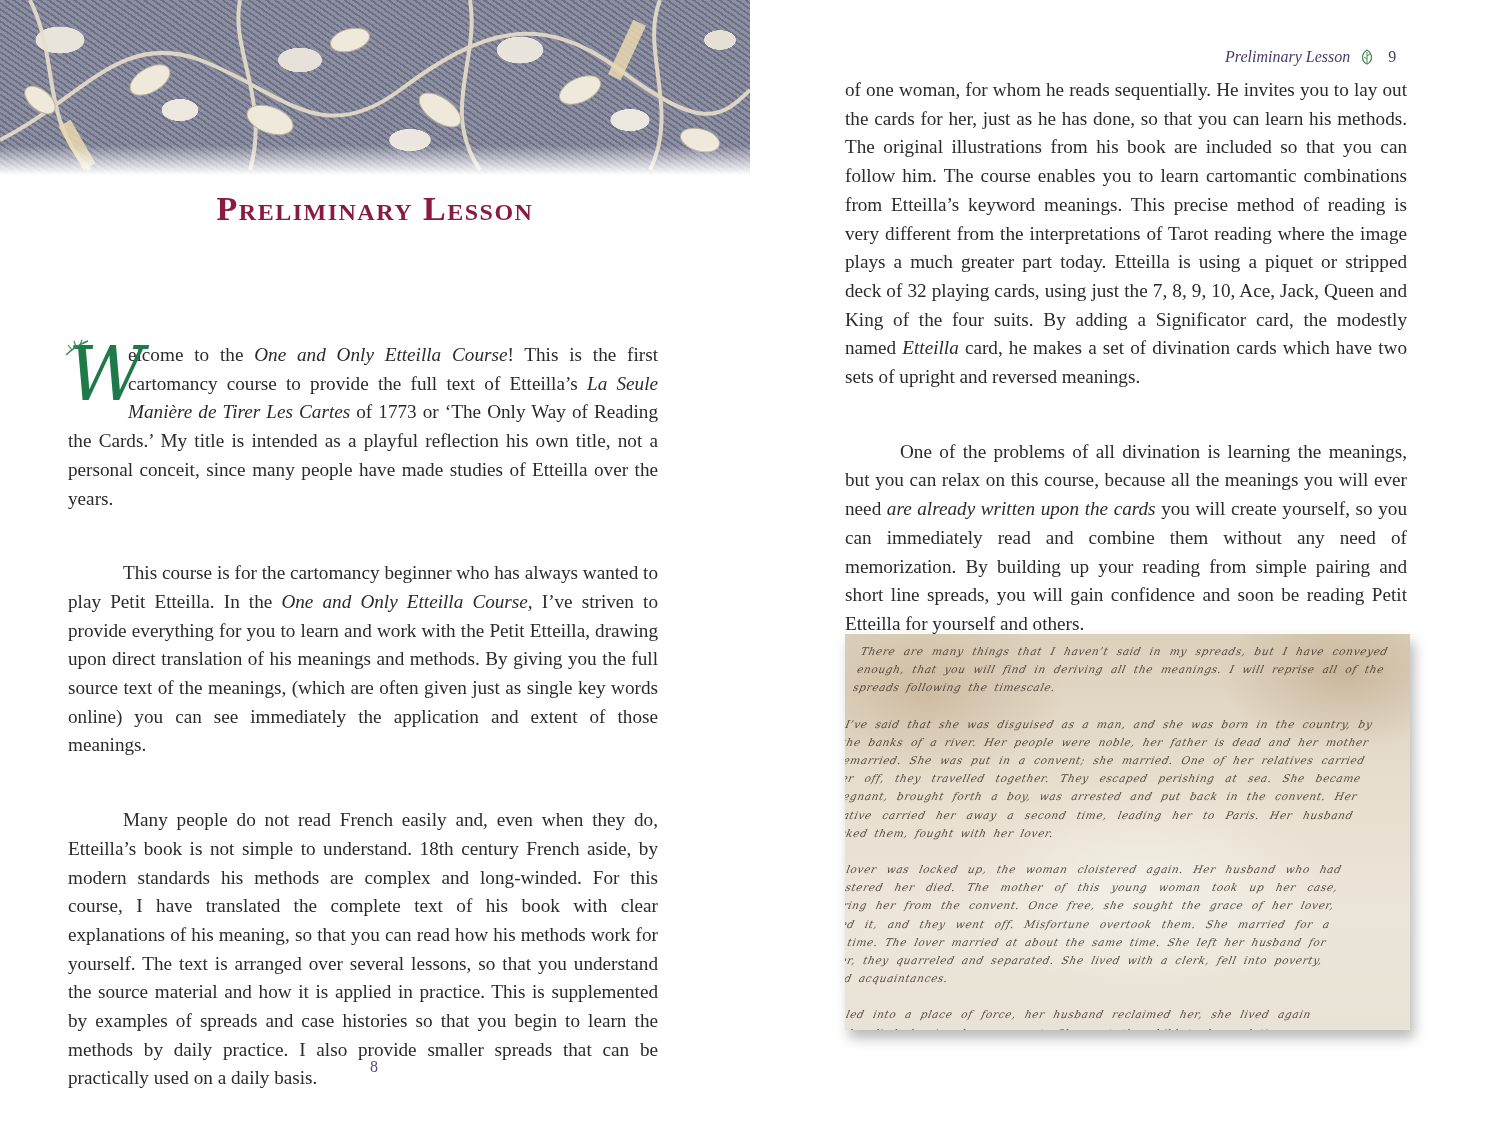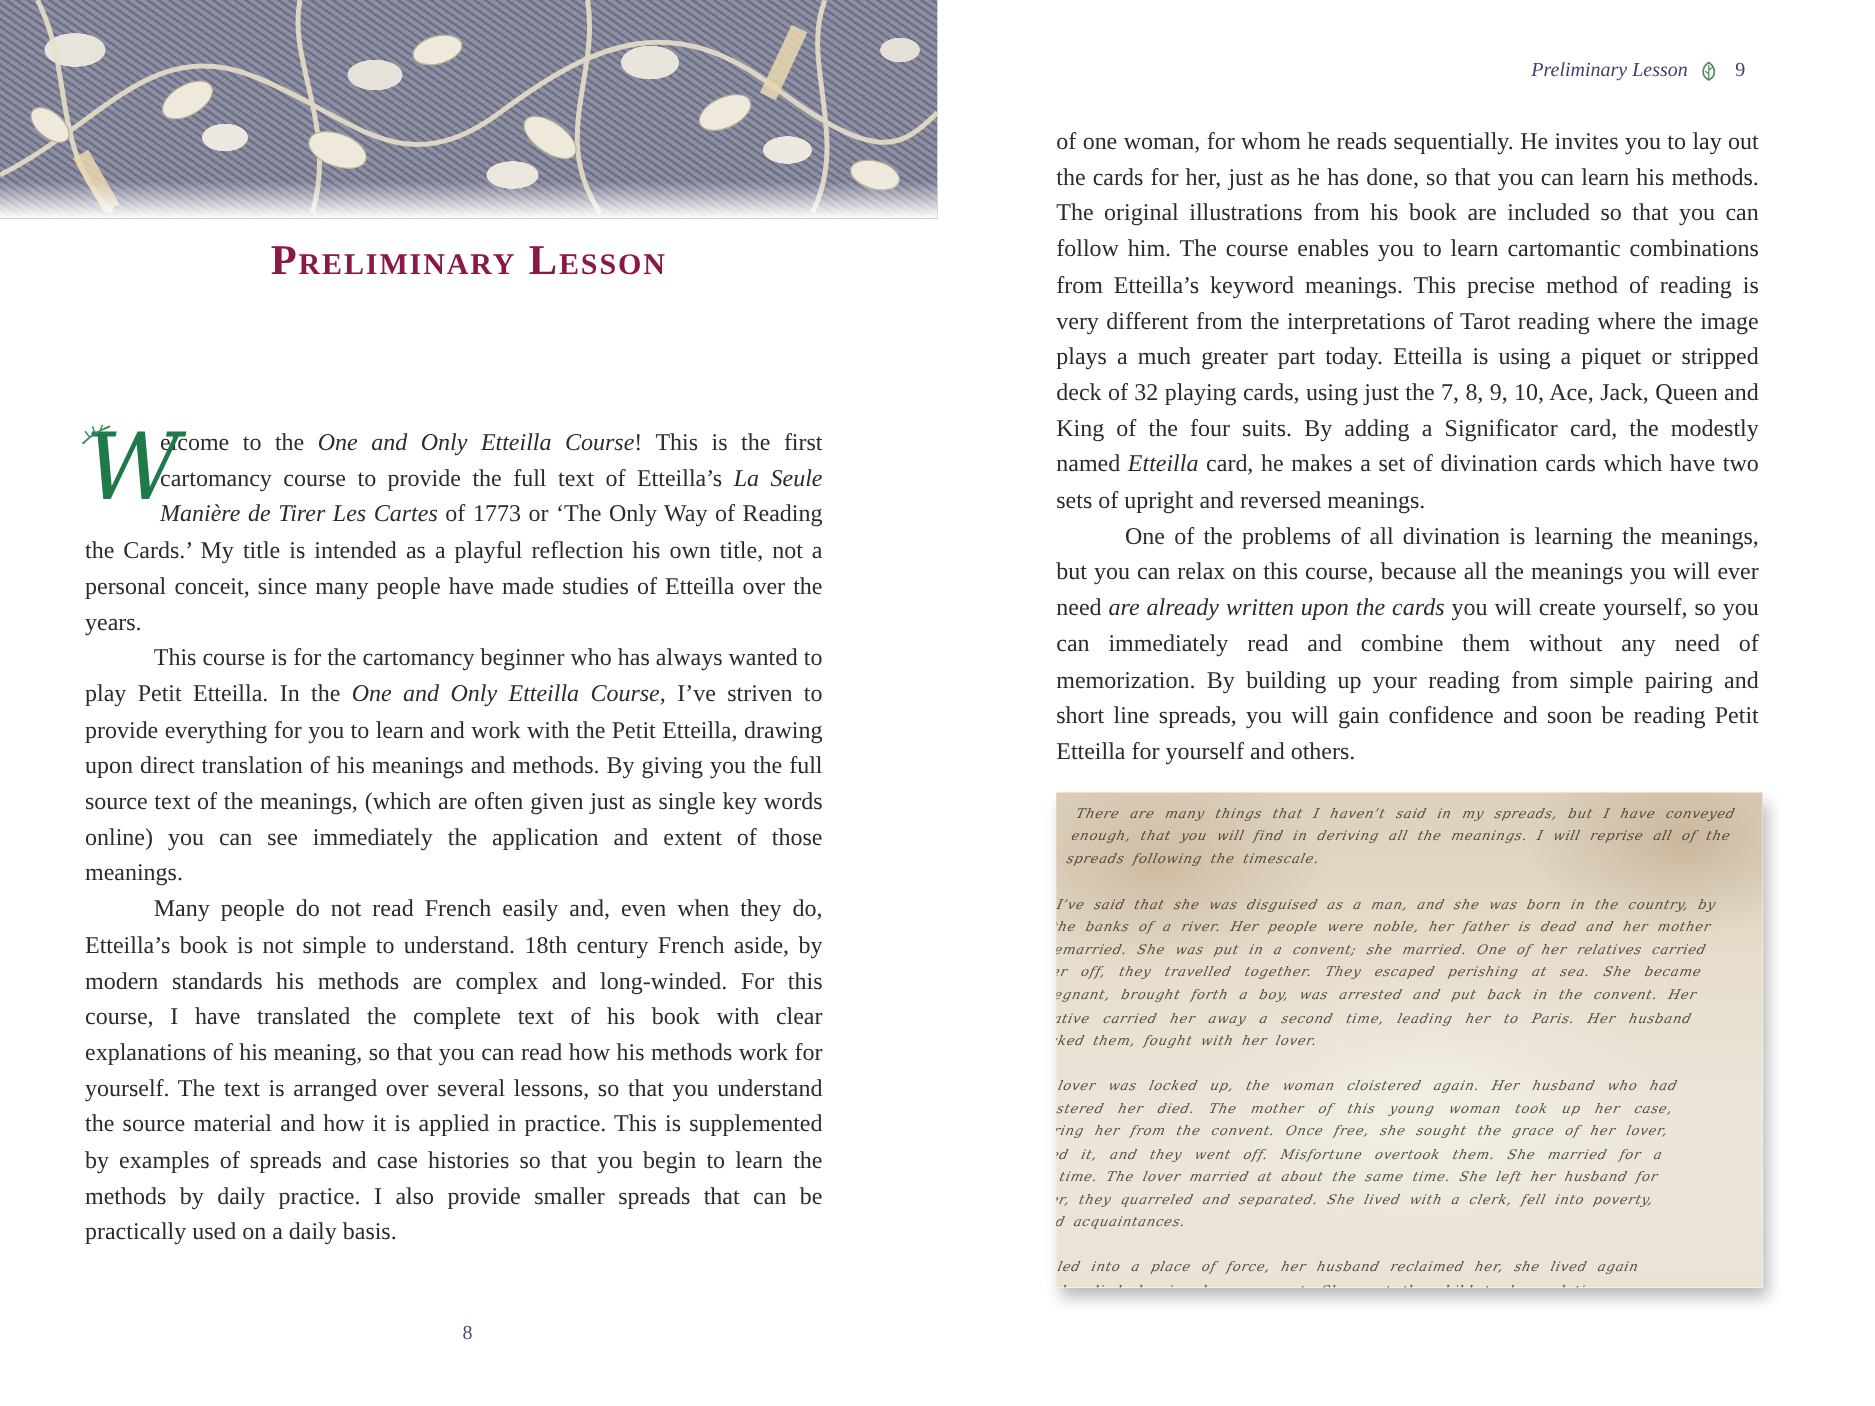--- a/index.html
+++ b/index.html
@@ -31,24 +31,24 @@
   .vine { position: absolute; inset: 0; }
 
   .chapter-title {
     position: absolute; left: 0; width: 750px; top: 190px; text-align: center;
     font-size: 34px; color: #8a1a44; font-variant: small-caps; letter-spacing: 1.5px;
     font-family: "Liberation Serif", serif;
   }
 
   .body-text { position: absolute; font-size: 19.2px; line-height: 28.7px; text-align: justify; color: #2b2b2b; }
   .left-text { left: 68px; top: 341px; width: 590px; }
-  .right-text { left: 845px; top: 100px; width: 562px; }
+  .right-text { left: 845px; top: 76px; width: 562px; }
 
   .body-text p { margin: 0; }
-  .body-text p.indent { text-indent: 55px; }
+  .body-text p.indent { text-indent: 55px; margin-top: 46px; }
   .body-text i { }
 
   .dropcap {
     float: left; font-size: 74px; line-height: 54px; margin: 6px 6px 0 0;
     color: #1f7a4a; font-style: italic; font-family: "DejaVu Serif", serif;
     position: relative; width: 54px; height: 58px;
   }
   .dropcap .sprig { position: absolute; left: -4px; top: -8px; width: 26px; height: 18px; }
 
   .folio { position: absolute; font-size: 16px; color: #5a4a78; }

